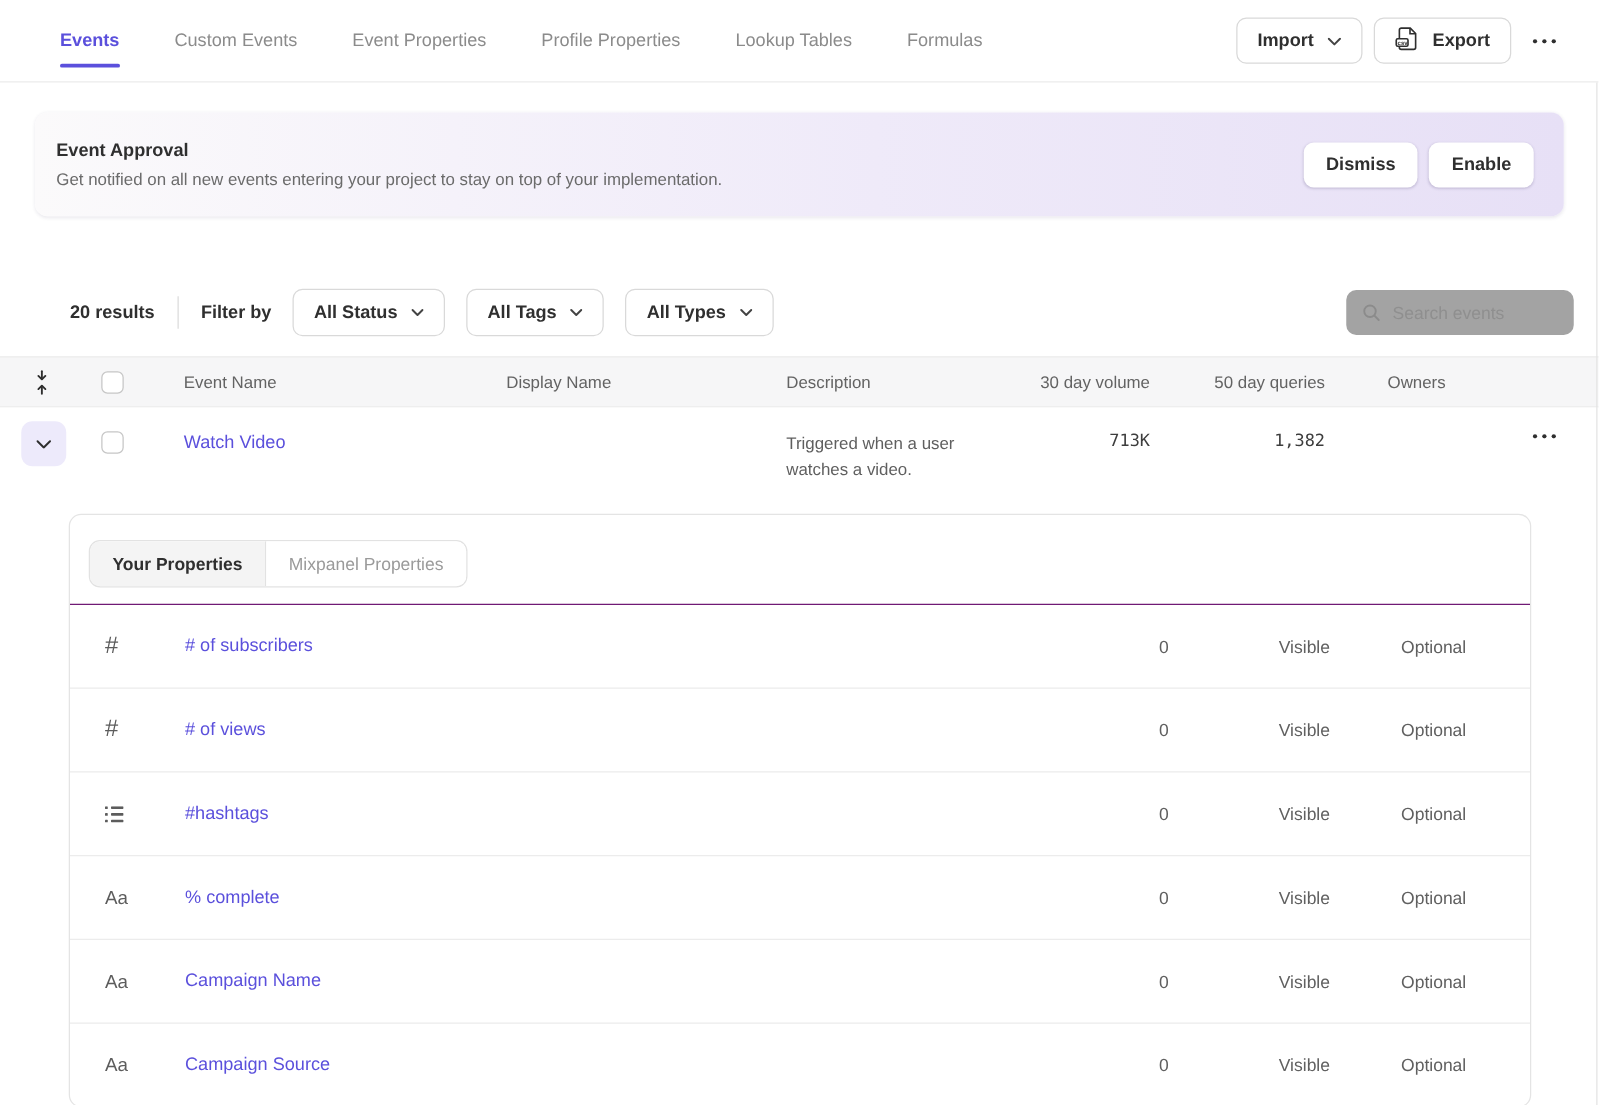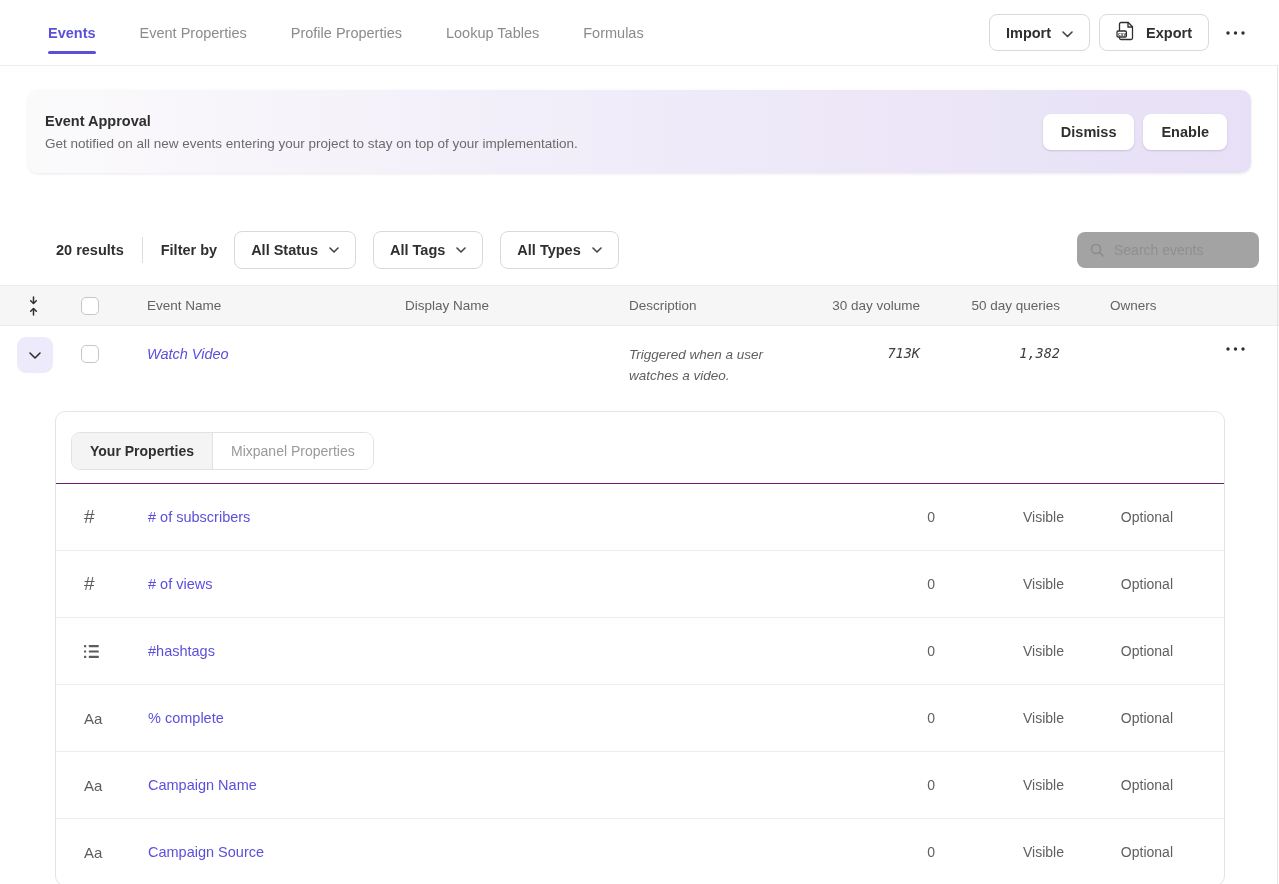--- a/index.html
+++ b/index.html
@@ -36,21 +36,21 @@
   .search input::placeholder { color:#8f8f8f; }
 
   
   .grid-cols { display:grid; grid-template-columns:66px 81px 258px 224px 181px 110px 140px 130px 1fr; }
   .thead { margin-top:16px; height:41px; background:#f6f6f7; border-top:1px solid #ececec; border-bottom:1px solid #ececec; align-items:center; font-size:13.5px; font-weight:500; color:#636363; }
   .th-right { text-align:right; }
   .th-owners { padding-left:50px; }
   .collapse-cell { display:flex; justify-content:center; }
   .checkbox { width:18px; height:18px; background:#fff; border:1px solid #c6c6c6; border-radius:5px; margin-left:15px; cursor:pointer; }
 
-  .event-row { min-height:85px; align-items:start; background:#fff;font-style:italic; }
+  .event-row { min-height:85px; align-items:start; background:#fff; }
   .expander-btn { width:36px; height:36px; margin:11px 0 0 17px; border:none; border-radius:9px; background:#edeafb; display:flex; align-items:center; justify-content:center; cursor:pointer; }
   .event-row .checkbox { margin-top:19px; }
   .event-name { padding-top:20px; font-size:14.5px; color:var(--accent); cursor:pointer; }
   .event-desc { padding-top:18px; font-size:13.5px; color:#5f5f5f; line-height:21px; max-width:175px; }
   .num-cell { padding-top:19px; text-align:right; font-family:"DejaVu Sans Mono",monospace; font-size:13.5px; color:#3d3d3d; }
   .row-more { margin:15px 0 0 28px; }
 
   
   .panel { margin-left:55px; width:1170px; height:475px; border:1px solid #e4e4e4; border-radius:10px; background:#fff; }
   .panel-head { padding:20px 0 0 15px; border-bottom:1px solid #701a75; height:72px; }
@@ -68,20 +68,21 @@
   .right-edge { position:absolute; top:66px; bottom:0; right:1px; width:1px; background:#e4e4e4; }
 </style>
 </head>
 <body>
 
 <div class="app">
 
   <header class="topnav">
     <nav class="nav-tabs">
       <div class="nav-tab active">Events</div>
+      <div class="nav-tab">Custom Events</div>
       <div class="nav-tab">Event Properties</div>
       <div class="nav-tab">Profile Properties</div>
       <div class="nav-tab">Lookup Tables</div>
       <div class="nav-tab">Formulas</div>
     </nav>
     <div class="nav-actions">
       <button class="btn">
         <span>Import</span>
         <span>
           <svg width="11" height="7" viewBox="0 0 11 7" fill="none" stroke="#444" stroke-width="1.6" stroke-linecap="round" stroke-linejoin="round">

